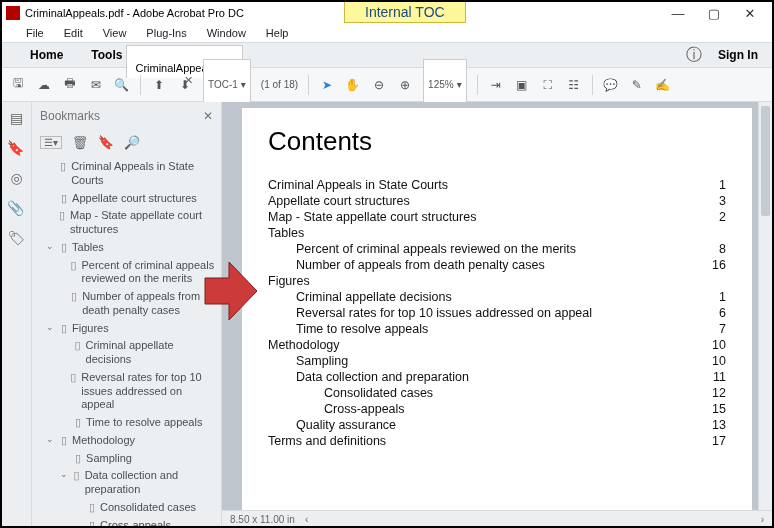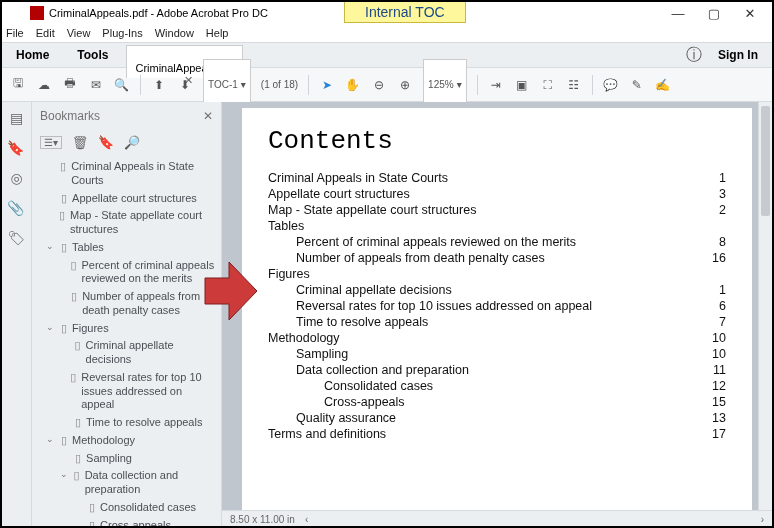--- a/index.html
+++ b/index.html
@@ -1,24 +1,24 @@
 <!DOCTYPE html>
 <html><head>
 <meta charset="utf-8">
 <style>
 * { margin:0; padding:0; box-sizing:border-box; font-family:"Segoe UI",Arial,sans-serif; }
 body { width:774px; height:528px; background:#fff; border:2px solid #000; position:relative; overflow:hidden; }
-.titlebar { height:22px; display:flex; align-items:center; padding:0 4px; font-size:11px; background:#fff;margin-left:24px; }
+.titlebar { height:22px; display:flex; align-items:center; padding:0 4px; font-size:11px; background:#fff; }
 .titlebar .icon { width:14px; height:14px; background:#b30000; margin-right:5px; }
 .tb-spacer { flex:1; }
 .win-ctrls { display:flex; }
 .win-btn { width:36px; text-align:center; font-size:13px; color:#333; }
-.menubar { height:18px; display:flex; gap:12px; padding:0 4px; font-size:11px; color:#222; align-items:center; }
+.menubar { height:18px; display:flex; gap:20px; padding:0 24px; font-size:11px; color:#222; align-items:center; }
 .tabbar { height:26px; background:#eceff2; border-top:1px solid #d7dbdf; border-bottom:1px solid #d7dbdf; display:flex; align-items:stretch; }
-.home-tab { padding:0 14px; font-size:12px; display:flex; align-items:center; font-weight:600; }
+.home-tab { padding:0 0; font-size:12px; display:flex; align-items:center; font-weight:600;margin-left:28px; }
 .file-tab { display:flex; align-items:center; background:#fff; border:1px solid #ccc; border-bottom:none; padding:16px 8px; font-size:11px; margin-top:2px; margin-left:4px;flex-direction:column; }
 .file-tab .close { margin-left:8px; color:#666; }
 .tabbar .sp { flex:1; }
 .help { width:20px; display:flex; align-items:center; justify-content:center; color:#555; }
 .signin { padding:0 14px; font-size:12px; font-weight:600; display:flex; align-items:center; }
 .toolbar { height:34px; background:#f6f7f9; border-bottom:1px solid #d7dbdf; display:flex; align-items:center; padding:0 8px; gap:10px; font-size:12px; color:#555; }
 .toolbar .sep { width:1px; height:20px; background:#d0d4d8; }
 .toolbar .ico { width:16px; text-align:center; }
 .toolbar .box { border:1px solid #ccc; background:#fff; padding:19px 4px; font-size:10px; display:flex; align-items:center; gap:3px; }
 .main { display:flex; height:426px; }
@@ -32,21 +32,21 @@
 .bm-tree { flex:1; overflow:auto; padding:4px 6px 4px 4px; }
 .bmi { display:flex; align-items:flex-start; gap:5px; font-size:11px; color:#4a4f55; padding:2px 0; line-height:1.25; cursor:pointer; }
 .bmi .ar { width:10px; color:#777; font-size:9px; }
 .bmi .rb { color:#888; }
 .ind1 { padding-left:10px; }
 .ind2 { padding-left:24px; }
 .ind3 { padding-left:38px; }
 .page-wrap { flex:1; position:relative; background:#bfc6cd; display:flex; flex-direction:column; }
 .page-scroll { flex:1; overflow:auto; display:flex; justify-content:center; padding-top:6px; }
 .page { width:510px; min-height:408px; background:#fff; padding:18px 26px; position:relative; }
-.page h1 { font-family:Liberation Mono, monospace; font-weight:400; font-size:26px; margin-bottom:14px; }
+.page h1 { font-family:Liberation Sans, sans-serif; font-weight:400; font-size:26px; margin-bottom:20px; }
 .toc-row { display:flex; font-size:12.5px; color:#111; padding:1px 0; }
 .toc-row .t { flex:1; }
 .toc-row .p { width:28px; text-align:right; }
 .ti1 { padding-left:28px; }
 .ti2 { padding-left:56px; }
 .status { height:18px; background:#eceff2; border-top:1px solid #d7dbdf; display:flex; align-items:center; padding:0 8px; font-size:10px; color:#666; gap:10px; }
 .status .sp { flex:1; }
 .vscroll { position:absolute; right:0; top:0; bottom:18px; width:14px; background:#eceff2; border-left:1px solid #d7dbdf; }
 .vscroll .thumb { position:absolute; left:2px; right:2px; top:4px; height:110px; background:#c6cbd1; border-radius:2px; }
 .arrow-ann { position:absolute; left:201px; top:256px; width:56px; height:66px; pointer-events:none; }

